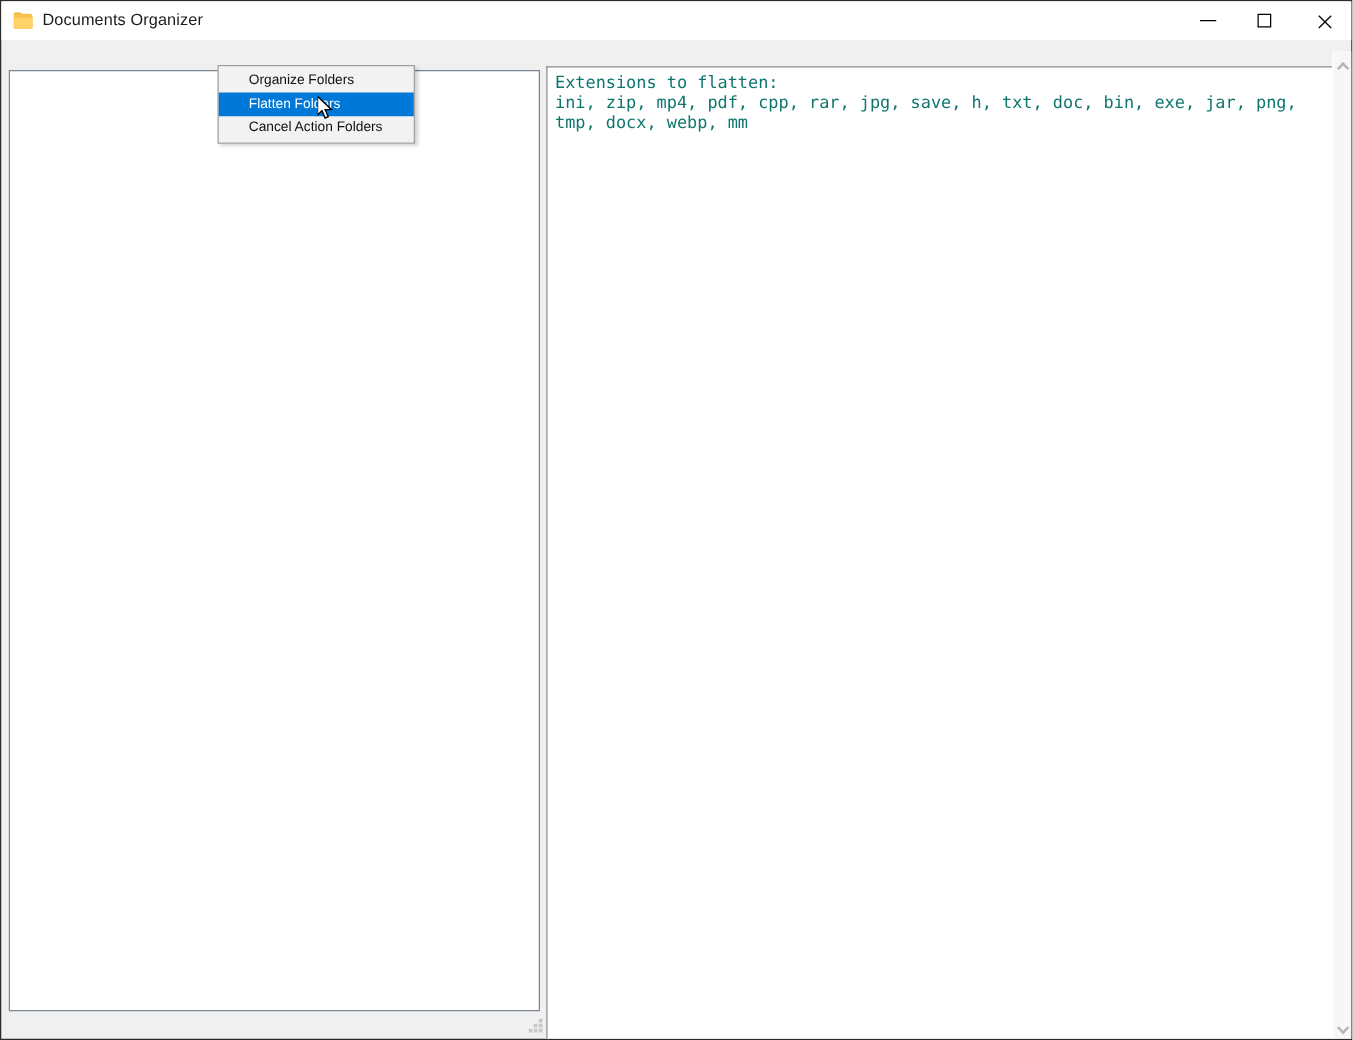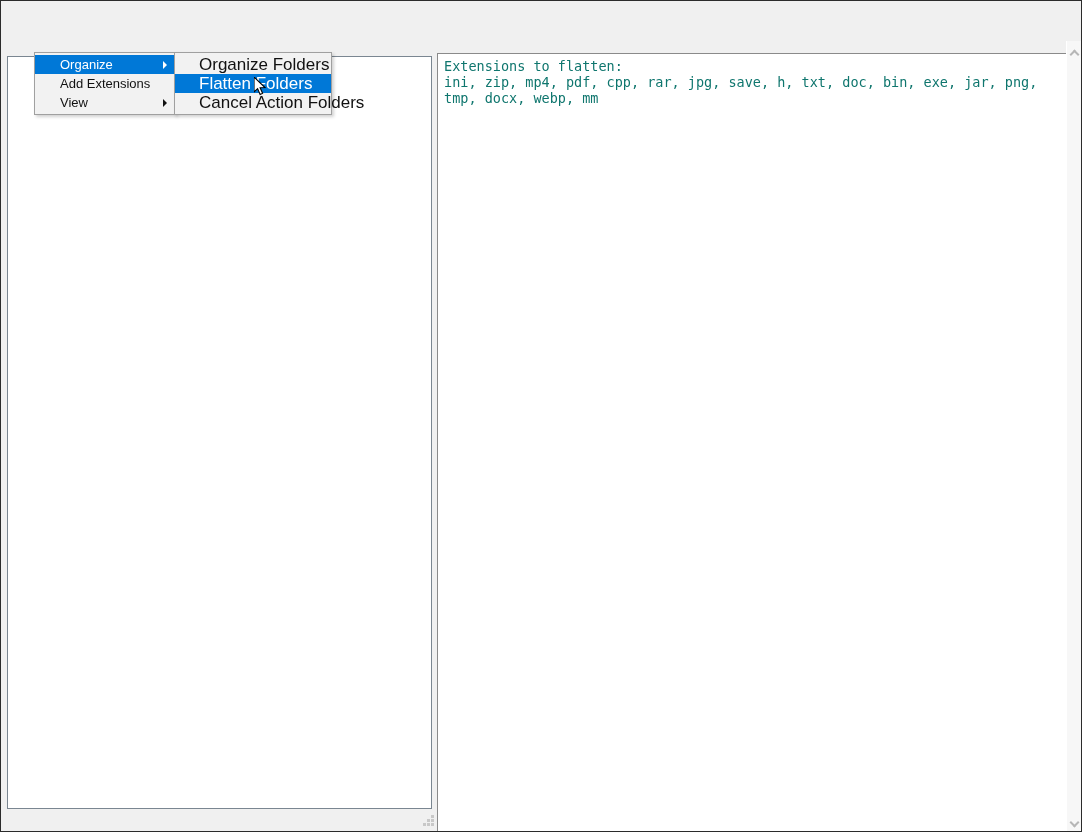--- a/index.html
+++ b/index.html
@@ -173,21 +173,21 @@
     background: #f2f2f2;
     border: 1px solid #a0a0a0;
     box-sizing: border-box;
     box-shadow: 2px 2px 3px rgba(0,0,0,0.18);
     padding: 2px 0;
   }
   .sm-row {
     position: relative;
     height: 19px;
     line-height: 19px;
-    font-size: 17px;
+    font-size: 11px;
     color: #111;
     padding-left: 24px;
     white-space: nowrap;
     cursor: default;
     box-sizing: border-box;
   }
   .sm-row.selected {
     background: #0078d7;
     color: #ffffff;
   }
@@ -283,20 +283,38 @@
     left: 253px; top: 76px;
     width: 14px; height: 20px;
     pointer-events: none;
   }
 </style>
 </head>
 <body>
 
 <div id="app">
 
+  <div class="titlebar">
+    <div class="title-icon">
+      <div class="folder-tab"></div>
+      <div class="folder-back"></div>
+      <div class="folder-front"></div>
+    </div>
+    <div class="title-text">Documents Organizer</div>
+
+    <button class="win-btn min">
+      <span class="glyph-min"></span>
+    </button>
+    <button class="win-btn max">
+      <span class="glyph-max"></span>
+    </button>
+    <button class="win-btn close">
+      <span class="glyph-close"></span>
+    </button>
+  </div>
 
 
   <div class="left-panel">
     <div></div>
   </div>
 
   <div class="right-panel">
     <div class="log-text">Extensions to flatten:
 ini, zip, mp4, pdf, cpp, rar, jpg, save, h, txt, doc, bin, exe, jar, png, tmp, docx, webp, mm</div>
   </div>
@@ -312,33 +330,20 @@
 
   <div class="grip">
     <i style="left:9px;top:1px"></i>
     <i style="left:5px;top:5px"></i>
       <i style="left:9px;top:5px"></i>
     <i style="left:1px;top:9px"></i>
       <i style="left:5px;top:9px"></i>
       <i style="left:9px;top:9px"></i>
   </div>
 
-  <div class="dropdown">
-    <div class="dd-row selected">
-      <span>Organize</span>
-      <span class="sub-arrow"></span>
-    </div>
-    <div class="dd-row">
-      <span>Add Extensions</span>
-    </div>
-    <div class="dd-row">
-      <span>View</span>
-      <span class="sub-arrow"></span>
-    </div>
-  </div>
 
   <div class="submenu">
     <div class="sm-row">
       <span>Organize Folders</span>
     </div>
     <div class="sm-row selected">
       <span>Flatten Folders</span>
     </div>
     <div class="sm-row">
       <span>Cancel Action Folders</span>

